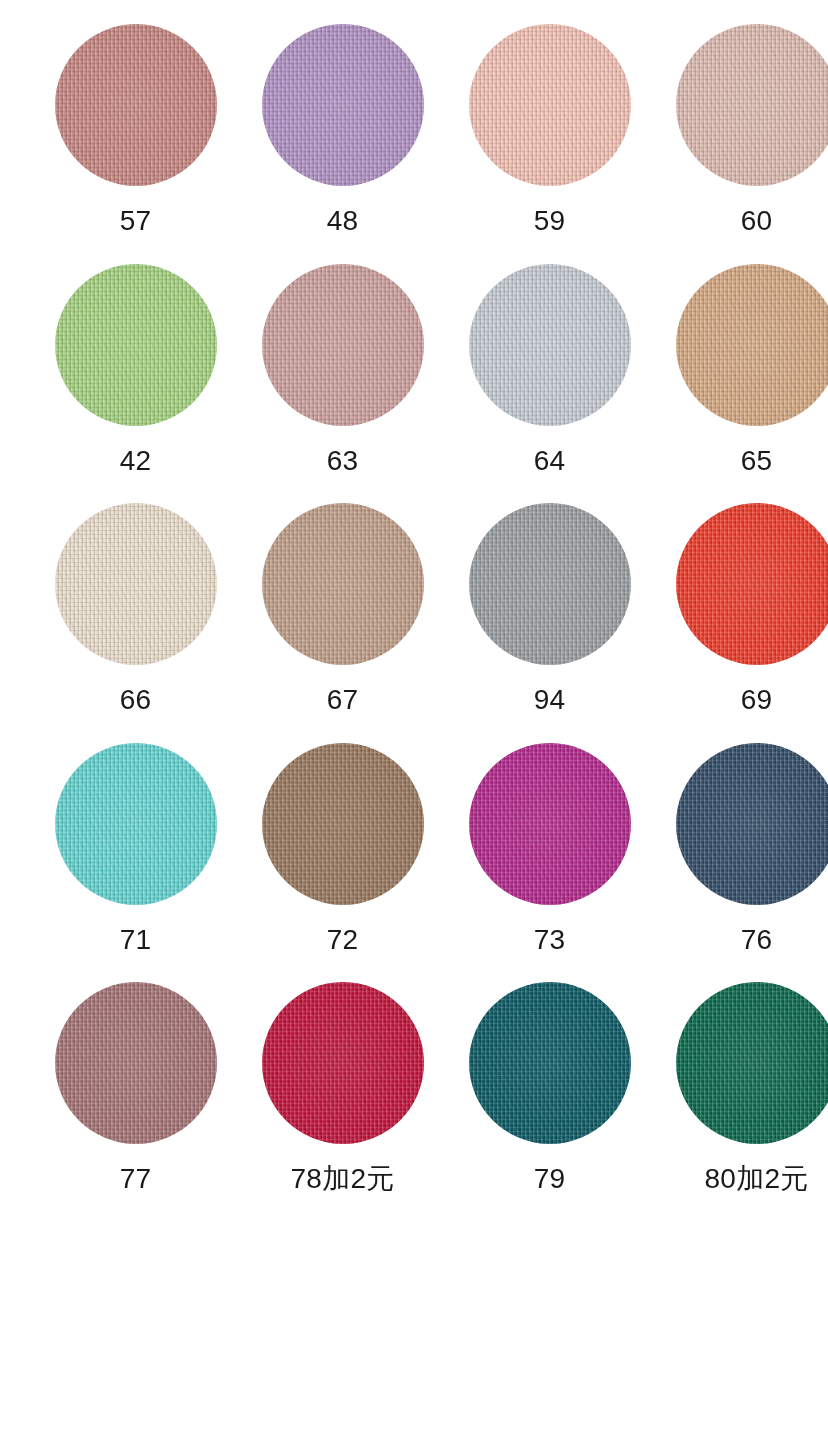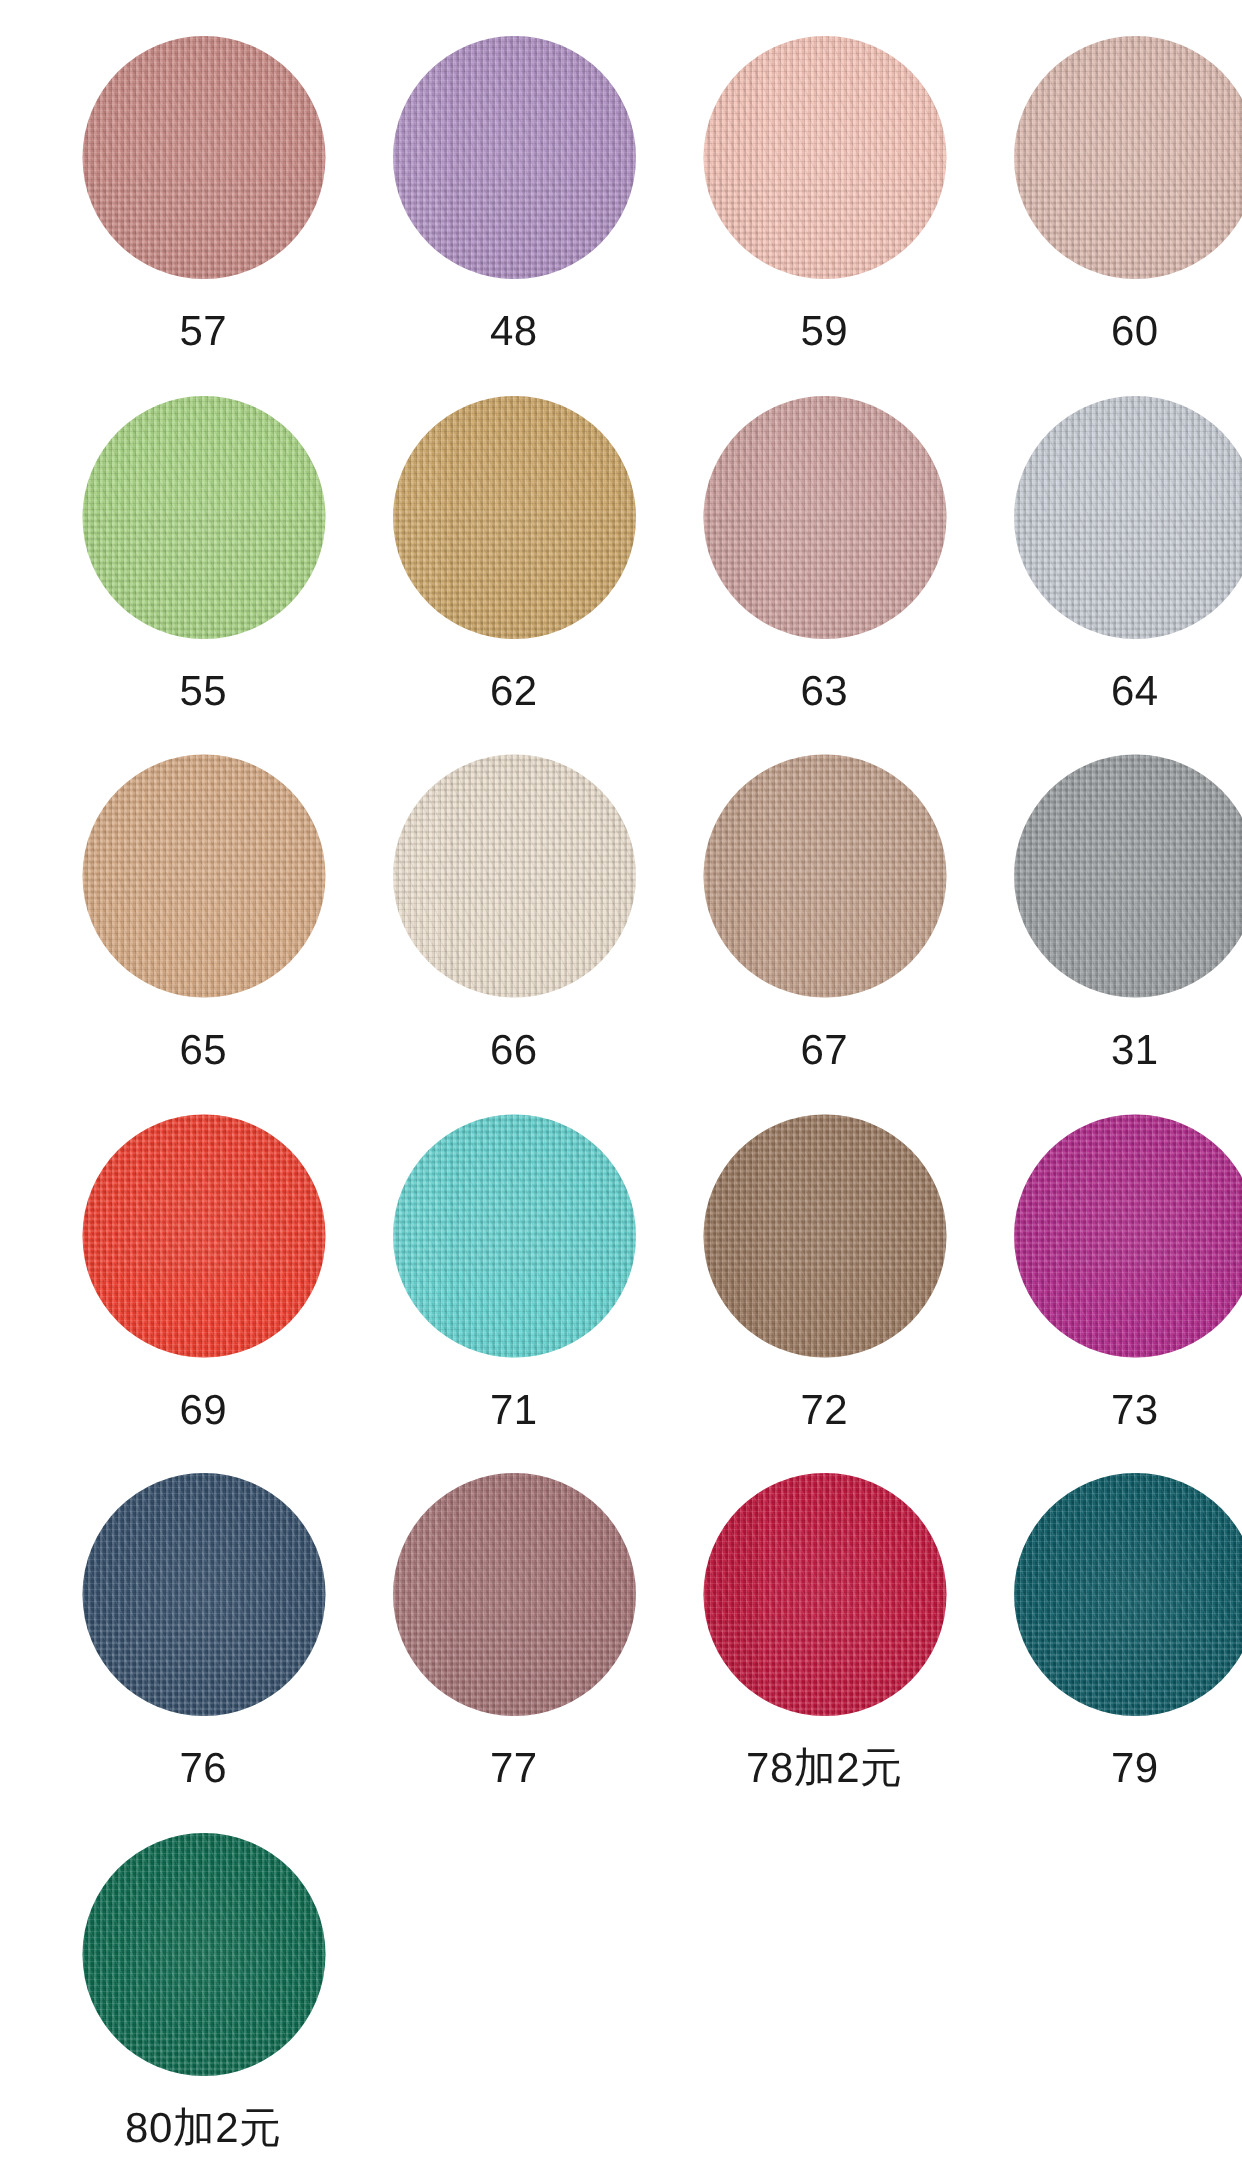--- a/index.html
+++ b/index.html
@@ -123,25 +123,21 @@
     <div class="swatch-cell">
       <div class="swatch-disc" style="background-color: rgb(245, 196, 184);"></div>
       <div class="swatch-label">59</div>
     </div>
     <div class="swatch-cell">
       <div class="swatch-disc" style="background-color: rgb(223, 189, 179);"></div>
       <div class="swatch-label">60</div>
     </div>
     <div class="swatch-cell">
       <div class="swatch-disc" style="background-color: rgb(168, 212, 132);"></div>
-      <div class="swatch-label">55</div>
-    </div>
-    <div class="swatch-cell">
-      <div class="swatch-disc" style="background-color: rgb(207, 169, 107);"></div>
-      <div class="swatch-label">62</div>
+      <div class="swatch-label">42</div>
     </div>
     <div class="swatch-cell">
       <div class="swatch-disc" style="background-color: rgb(207, 163, 160);"></div>
       <div class="swatch-label">63</div>
     </div>
     <div class="swatch-cell">
       <div class="swatch-disc" style="background-color: rgb(201, 206, 214);"></div>
       <div class="swatch-label">64</div>
     </div>
     <div class="swatch-cell">
@@ -151,21 +147,21 @@
     <div class="swatch-cell">
       <div class="swatch-disc" style="background-color: rgb(236, 224, 208);"></div>
       <div class="swatch-label">66</div>
     </div>
     <div class="swatch-cell">
       <div class="swatch-disc" style="background-color: rgb(195, 161, 140);"></div>
       <div class="swatch-label">67</div>
     </div>
     <div class="swatch-cell">
       <div class="swatch-disc" style="background-color: rgb(158, 162, 164);"></div>
-      <div class="swatch-label">31</div>
+      <div class="swatch-label">94</div>
     </div>
     <div class="swatch-cell">
       <div class="swatch-disc" style="background-color: rgb(239, 63, 46);"></div>
       <div class="swatch-label">69</div>
     </div>
     <div class="swatch-cell">
       <div class="swatch-disc" style="background-color: rgb(104, 214, 211);"></div>
       <div class="swatch-label">71</div>
     </div>
     <div class="swatch-cell">

